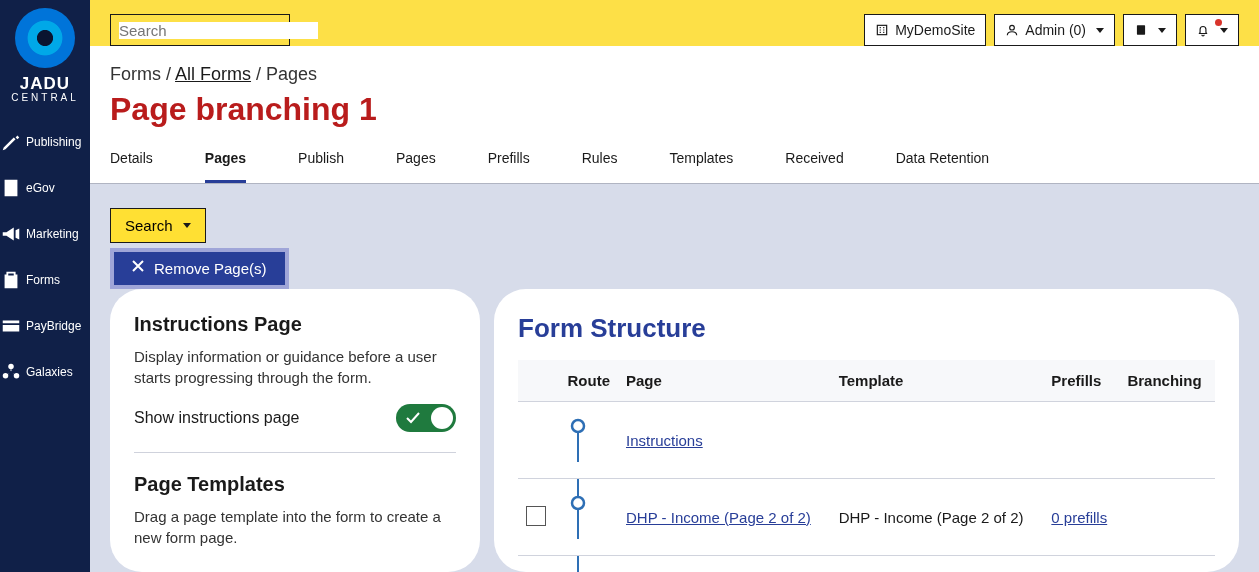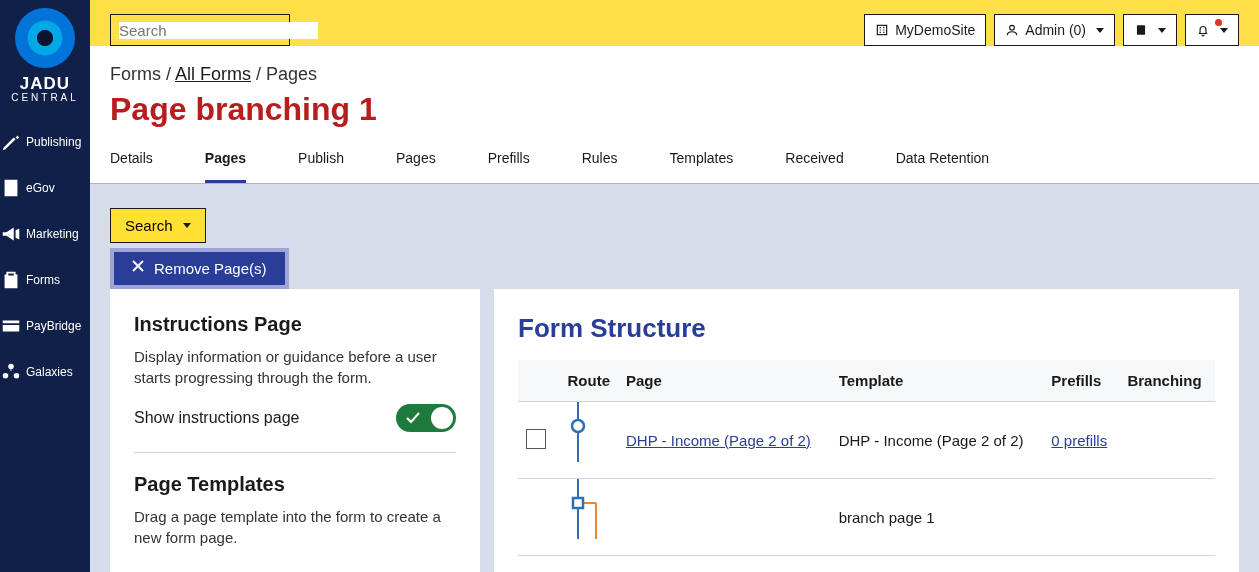--- a/index.html
+++ b/index.html
@@ -25,21 +25,21 @@
 .crumbs a { color: #1a1a1a; text-decoration: underline; }
 .title { font-size: 32px; font-weight: 800; color: #b91c1c; padding: 2px 20px 0 20px; background: #fff; }
 .tabs { display: flex; gap: 52px; padding: 22px 20px 0 20px; background: #fff; border-bottom: 1px solid #b0b4c2; }
 .tab { font-size: 14px; padding-bottom: 14px; cursor: pointer; border-bottom: 3px solid transparent; text-align: center; }
 .tab.active { font-weight: 700; border-bottom-color: #283e98; }
 .actions-row { padding: 24px 20px 0 20px; position: relative; }
 .actions-btn { background: #ffe033; border: 1.5px solid #1a1a1a; padding: 8px 14px; font-size: 15px; display: flex; align-items: center; gap: 6px; cursor: pointer; }
 .actions-menu { position: absolute; top: 64px; left: 20px; background: #283e98; color: #fff; border: 4px solid #9fa5d8; display: inline-flex; align-items: flex-start; padding: 8px 18px; font-size: 15px; gap: 10px; cursor: pointer; }
 .actions-menu svg { width: 12px; height: 12px; stroke: #fff; stroke-width: 2; }
 .content { display: flex; gap: 14px; padding: 46px 20px 0 20px; flex: 1; overflow: hidden; }
-.panel { background: #fff; padding: 24px 24px; }
+.panel { background: #fff; padding: 24px 24px; border-radius: 32px; }
 .panel-left { width: 370px; flex-shrink: 0; }
 .panel-right { flex: 1; }
 .sec-title { font-size: 20px; font-weight: 700; margin-bottom: 10px; }
 .sec-desc { font-size: 15px; color: #333; line-height: 1.4; margin-bottom: 16px; }
 .toggle-row { display: flex; align-items: center; justify-content: space-between; padding-bottom: 20px; border-bottom: 1px solid #cfd2dc; margin-bottom: 20px; }
 .toggle { width: 60px; height: 28px; background: #1f7a3e; border-radius: 14px; position: relative; cursor: pointer; }
 .toggle::after { content: ''; position: absolute; right: 3px; top: 3px; width: 22px; height: 22px; background: #fff; border-radius: 50%; }
 .toggle svg { position: absolute; left: 10px; top: 8px; width: 14px; height: 12px; stroke: #fff; stroke-width: 2; fill: none; }
 .struct-title { font-size: 26px; font-weight: 800; color: #283e98; margin-bottom: 16px; }
 table { width: 100%; border-collapse: collapse; font-size: 15px; }
@@ -202,20 +202,35 @@
             <th></th>
             <th>Route</th>
             <th>Page</th>
             <th>Template</th>
             <th>Prefills</th>
             <th>Branching</th>
           </tr>
         </thead>
         <tbody>
           <tr>
+            <td></td>
+            <td>
+                <div class="route-cell">
+                  <svg class="route-svg">
+                    <line x1="12" y1="24" x2="12" y2="60" stroke="#2e6fb5" stroke-width="2"></line>
+                    <circle cx="12" cy="24" r="6" fill="#fff" stroke="#2e6fb5" stroke-width="2.5"></circle>
+                  </svg>
+                </div>
+              </td>
+            <td><a href="#">Instructions</a></td>
+            <td></td>
+            <td></td>
+            <td></td>
+          </tr>
+          <tr>
             <td><span class="chk"></span></td>
             <td>
                 <div class="route-cell">
                   <svg class="route-svg">
                     <line x1="12" y1="0" x2="12" y2="60" stroke="#2e6fb5" stroke-width="2"></line>
                     <circle cx="12" cy="24" r="6" fill="#fff" stroke="#2e6fb5" stroke-width="2.5"></circle>
                   </svg>
                 </div>
               </td>
             <td><a href="#">DHP - Income (Page 2 of 2)</a></td>

